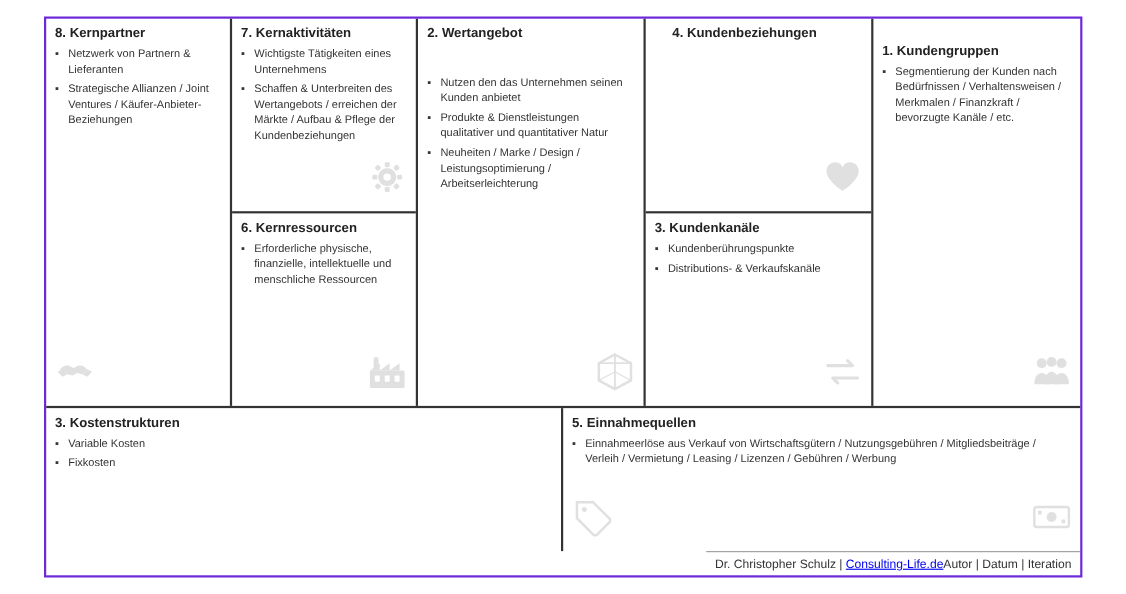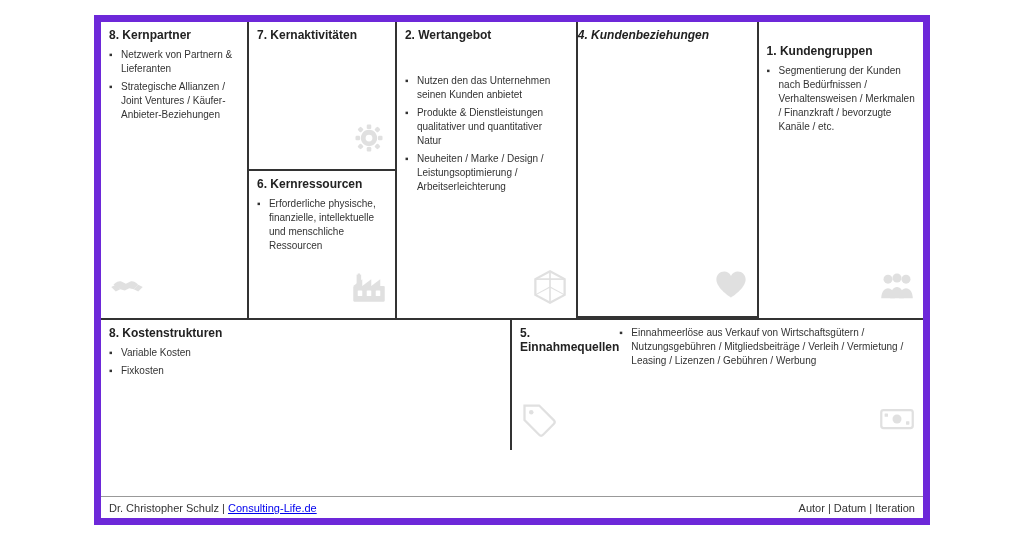--- a/index.html
+++ b/index.html
@@ -7,25 +7,26 @@
       font-family: Arial, sans-serif;
       background: #fff;
       display: flex;
       justify-content: center;
       align-items: center;
       width: 1024px;
       height: 540px;
       overflow: hidden;
     }
     .canvas {
-      width: 836px;
+      width: 944px;
       height: 510px;
-      border: 7px solid #6d28d9;
-      display: flex;
-      flex-direction: column;
+      border: 2px solid #6d28d9;
+      display: flex;
+      flex-direction: column;
+      align-items: flex-end;
     }
     .main-rows {
       display: flex;
       flex-direction: column;
       flex: 1;
     }
     .top-section {
       display: flex;
       flex: 1;
       border-bottom: 2px solid #333;
@@ -36,21 +37,20 @@
     }
     .footer-bar {
       height: 22px;
       display: flex;
       align-items: center;
       justify-content: space-between;
       padding: 2px 8px;
       font-size: 11px;
       color: #333;
       border-top: 1px solid #999;
-      margin-top: 46px;
     }
 
     
     .col-kernpartner {
       width: 18%;
       border-right: 2px solid #333;
       padding: 6px 8px;
       display: flex;
       flex-direction: column;
       position: relative;
@@ -83,23 +83,22 @@
     }
     .col-kunden-right {
       width: 22%;
       border-right: 2px solid #333;
       display: flex;
       flex-direction: column;
     }
     .col-kundenbeziehungen {
       flex: 1;
       border-bottom: 2px solid #333;
-      padding: 6px 0;
-      position: relative;
-      font-style: italic;
+      padding: 6px 24px;
+      position: relative;
     }
     .col-kunden-kanale {
       flex: 1;
       padding: 6px 8px;
       position: relative;
     }
     .col-kundengruppen {
       width: 20%;
       padding: 22px 8px;
       display: flex;
@@ -113,20 +112,21 @@
       border-right: 2px solid #333;
       padding: 6px 8px;
       display: flex;
       flex-direction: column;
       position: relative;
     }
     .col-einnahmequellen {
       flex: 1;
       padding: 6px 8px;
       display: flex;
+      flex-direction: column;
       position: relative;
     }
 
     .section-title {
       font-size: 12px;
       font-weight: bold;
       margin-bottom: 6px;
       color: #222;
     }
     .bullet-list {
@@ -193,20 +193,24 @@
             <path d="M8 28 C8 28 14 20 22 22 L30 26 L38 22 C46 20 52 28 52 28 L44 36 L36 34 L28 38 L20 36 Z" fill="#555"></path>
             <path d="M4 32 L12 28 L20 36 L12 40 Z" fill="#555"></path>
             <path d="M60 32 L52 28 L44 36 L52 40 Z" fill="#555"></path>
           </svg>
         </div>
       </div>
 
       <div class="col-kern-middle">
         <div class="col-kernaktivitaeten">
           <div class="section-title">7. Kernaktivitäten</div>
+          <ul class="bullet-list">
+            <li>Wichtigste Tätigkeiten eines Unternehmens</li>
+            <li>Schaffen &amp; Unterbreiten des Wertangebots / erreichen der Märkte / Aufbau &amp; Pflege der Kundenbeziehungen</li>
+          </ul>
           <div class="icon-container">
             
             <svg class="icon-svg" viewBox="0 0 64 64">
               <path d="M32 20 a12 12 0 1 0 0.001 0 Z" fill="none" stroke="#555" stroke-width="5"></path>
               <circle cx="32" cy="32" r="12" fill="#555"></circle>
               <circle cx="32" cy="32" r="6" fill="white"></circle>
               <rect x="28" y="8" width="8" height="8" rx="2" fill="#555"></rect>
               <rect x="28" y="48" width="8" height="8" rx="2" fill="#555"></rect>
               <rect x="8" y="28" width="8" height="8" rx="2" fill="#555"></rect>
               <rect x="48" y="28" width="8" height="8" rx="2" fill="#555"></rect>
@@ -261,20 +265,34 @@
       <div class="col-kunden-right">
         <div class="col-kundenbeziehungen">
           <div class="section-title">4. Kundenbeziehungen</div>
           <div class="icon-container">
             
             <svg class="icon-svg" viewBox="0 0 64 64">
               <path d="M32 54 C32 54 6 38 6 22 C6 14 12 8 20 8 C25 8 30 11 32 16 C34 11 39 8 44 8 C52 8 58 14 58 22 C58 38 32 54 32 54 Z" fill="#555"></path>
             </svg>
           </div>
         </div>
+        <div class="col-kunden-kanale">
+          <div class="section-title">3. Kundenkanäle</div>
+          <ul class="bullet-list">
+            <li>Kundenberührungspunkte</li>
+            <li>Distributions- &amp; Verkaufskanäle</li>
+          </ul>
+          <div class="icon-container">
+            
+            <svg class="icon-svg" viewBox="0 0 64 64">
+              <path d="M8 22 L48 22 L40 14" fill="none" stroke="#555" stroke-width="5" stroke-linecap="round" stroke-linejoin="round"></path>
+              <path d="M56 42 L16 42 L24 50" fill="none" stroke="#555" stroke-width="5" stroke-linecap="round" stroke-linejoin="round"></path>
+            </svg>
+          </div>
+        </div>
       </div>
 
       <div class="col-kundengruppen">
         <div class="section-title">1. Kundengruppen</div>
         <ul class="bullet-list">
           <li>Segmentierung der Kunden nach Bedürfnissen / Verhaltensweisen / Merkmalen / Finanzkraft / bevorzugte Kanäle / etc.</li>
         </ul>
         <div class="icon-container">
           
           <svg class="icon-svg" viewBox="0 0 64 64">
@@ -286,21 +304,21 @@
             <path d="M36 52 C36 40 42 34 48 34 C54 34 60 40 60 52 Z" fill="#555"></path>
           </svg>
         </div>
       </div>
 
     </div>
 
     <div class="bottom-section">
 
       <div class="col-kostenstrukturen">
-        <div class="section-title">8. Kostenstrukturen</div>
+        <div class="section-title">3. Kostenstrukturen</div>
         <ul class="bullet-list">
           <li>Variable Kosten</li>
           <li>Fixkosten</li>
         </ul>
       </div>
 
       <div class="col-einnahmequellen">
         <div class="section-title">5. Einnahmequellen</div>
         <ul class="bullet-list">
           <li>Einnahmeerlöse aus Verkauf von Wirtschaftsgütern / Nutzungsgebühren / Mitgliedsbeiträge / Verleih / Vermietung / Leasing / Lizenzen / Gebühren / Werbung</li>

